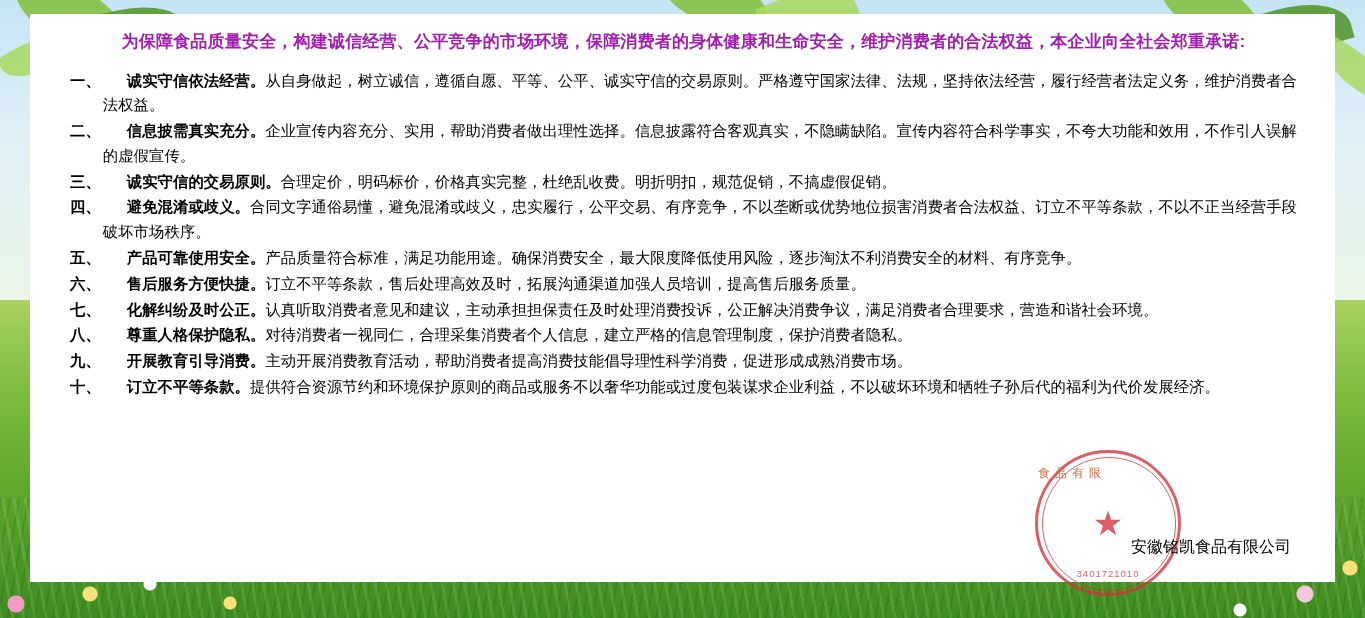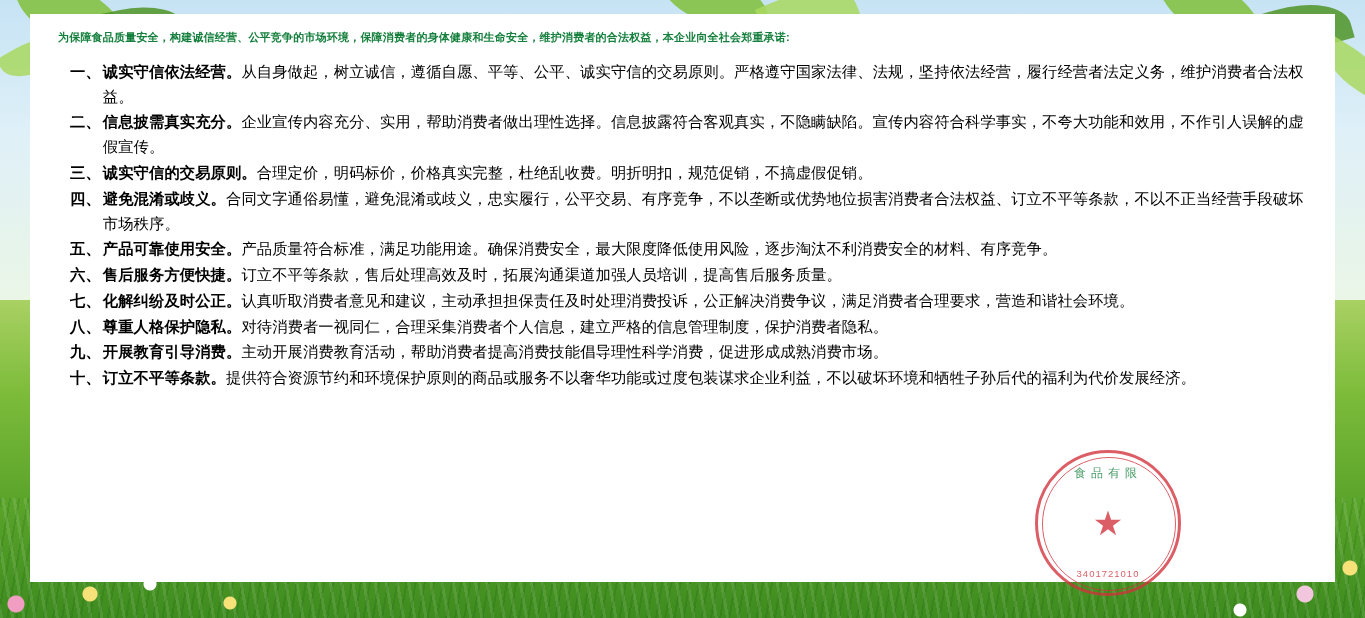--- a/index.html
+++ b/index.html
@@ -98,26 +98,27 @@
     text-align: center;
     font-size: 29px;
     font-weight: bold;
     letter-spacing: 2px;
     color: #000;
     margin: 8px 0 16px 0;
     font-family: "DejaVu Sans", "Liberation Sans", sans-serif;
   }
 
   .doc-preamble {
-    font-size: 11px;
+    font-size: 17px;
     font-weight: bold;
-    color: #15803d;
+    color: #a21caf;
     line-height: 1.45;
     margin: 0 0 14px 2px;
     letter-spacing: .2px;
+    text-align: center;
   }
 
   .clause-list {
     margin: 0;
     padding: 0;
     list-style: none;
   }
   .clause {
     display: flex;
     align-items: flex-start;
@@ -132,20 +133,21 @@
     font-weight: bold;
     white-space: nowrap;
     padding-left: 14px;
     padding-right: 2px;
   }
   .clause-body {
     flex: 1 1 auto;
   }
   .clause-head {
     font-weight: bold;
+    margin-left: 24px;
   }
 
   
   .seal {
     position: absolute;
     left: 1005px;
     top: 436px;
     width: 146px;
     height: 146px;
     border-radius: 50%;
@@ -167,22 +169,21 @@
     left: 50%; top: 50%;
     transform: translate(-50%,-50%);
     color: #d2323c;
     font-size: 34px;
     line-height: 1;
   }
   .seal-text-top {
     position: absolute;
     left: 0; right: 0;
     top: 12px;
-    text-align: center;
-    color: #15803d;
+    color: #c2410c;
     font-size: 12px;
     letter-spacing: 5px;
   }
   .seal-text-bottom {
     position: absolute;
     left: 0; right: 0;
     bottom: 14px;
     text-align: center;
     color: #d2323c;
     font-size: 9.5px;
@@ -299,16 +300,17 @@
 
     </ul>
 
     <div class="seal">
       <div class="seal-text-top">食品有限</div>
       <div class="seal-star">★</div>
       <div class="seal-text-bottom">3401721010</div>
     </div>
 
     <div class="sign-block">
+      <div class="sign-line">安徽铭凯食品有限公司</div>
     </div>
 
   </div>
 </div>
 
 </body></html>

